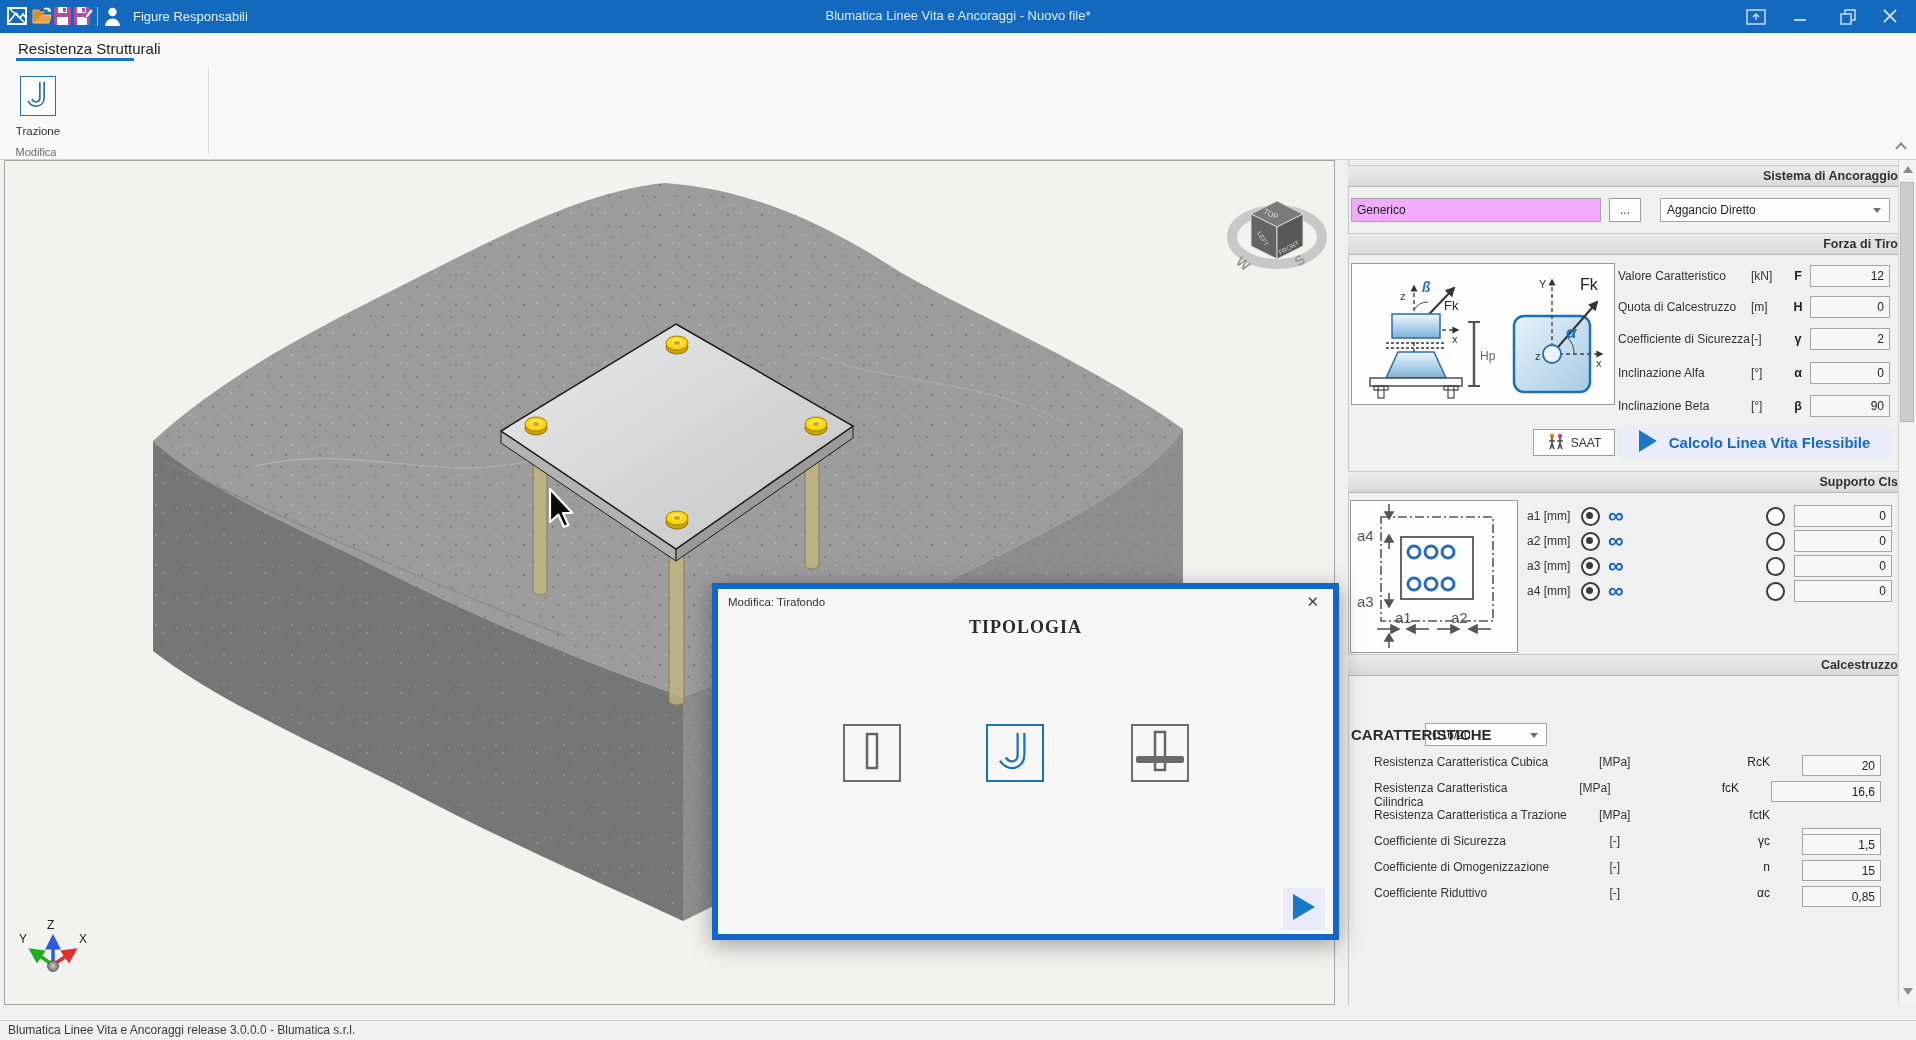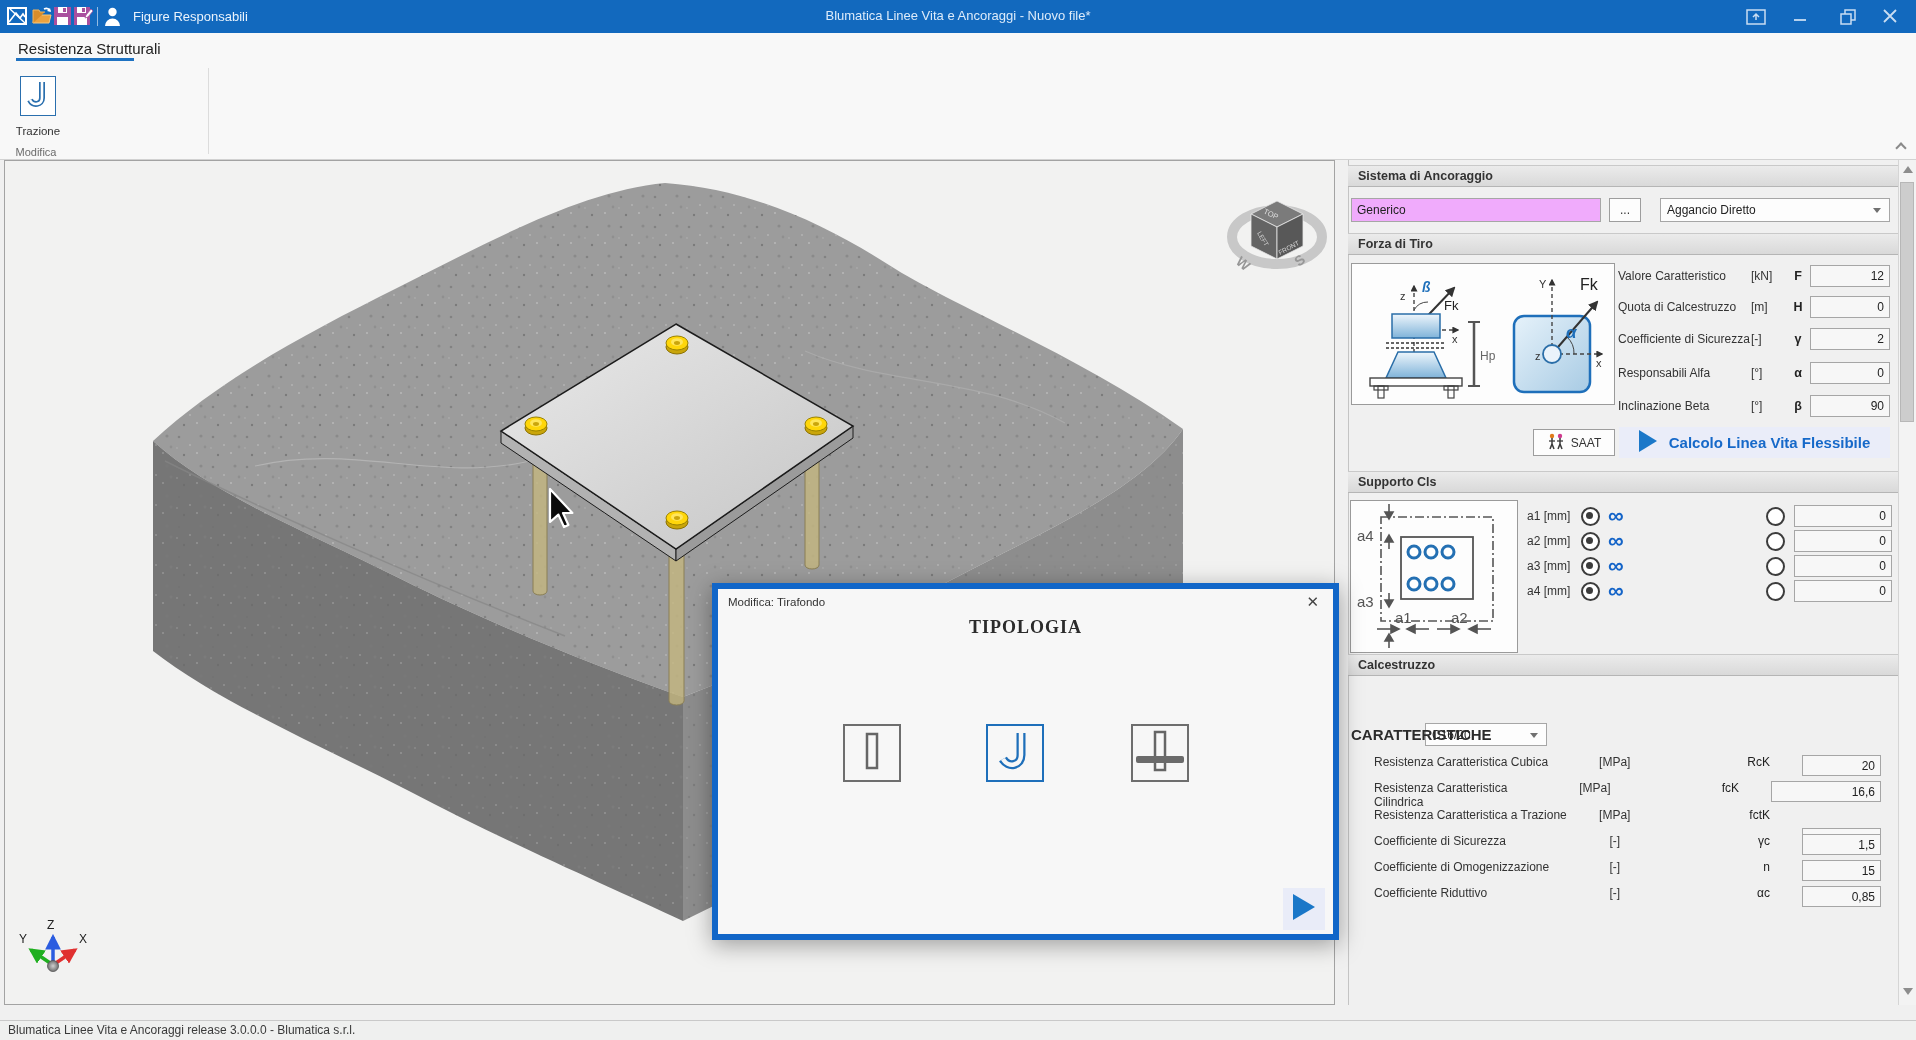--- a/index.html
+++ b/index.html
@@ -27,21 +27,21 @@
   .chev:before{content:"";position:absolute;left:1px;top:3px;width:6px;height:6px;
                border-left:2px solid #8a8a8a;border-top:2px solid #8a8a8a;transform:rotate(45deg);}
 
   
   .viewport{left:4px;top:160px;width:1331px;height:845px;background:#f2f2f1;border:1px solid #a3a3a3;}
 
   
   .panel{left:1348px;top:160px;width:550px;height:845px;background:#f0f0f0;border-left:1px solid #c4c4c4;}
   .hdr{left:1348px;width:550px;height:22px;background:linear-gradient(#ebebeb,#d9d9d9);
        border-top:1px solid #c9c9c9;border-bottom:1px solid #b5b5b5;
-       font-size:12.5px;font-weight:bold;color:#333;line-height:21px;padding-left:10px;}
+       font-size:12.5px;font-weight:bold;color:#333;line-height:21px;padding-left:10px;text-align:right;}
   .tinput{border:1px solid #a6a6a6;background:#f0abfc;font-family:"Liberation Sans",sans-serif;
           font-size:12px;color:#222;padding:0 5px;}
   .ninput{border:1px solid #a6a6a6;background:#f7f7f7;font-family:"Liberation Sans",sans-serif;
           font-size:12px;color:#222;text-align:right;padding:0 5px;}
   .btn{background:#fdfdfd;border:1px solid #9d9d9d;font-size:12px;color:#333;
        display:flex;align-items:center;justify-content:center;cursor:pointer;}
   .combo{background:#fdfdfd;border:1px solid #a6a6a6;font-size:12px;color:#222;
          display:flex;align-items:center;padding-left:6px;cursor:pointer;position:relative;}
   .combo:after{content:"";position:absolute;right:8px;top:50%;margin-top:-2px;
                border-left:4px solid transparent;border-right:4px solid transparent;border-top:5px solid #707070;}
@@ -341,21 +341,21 @@
   <span class="sym">H</span>
   <input class="ninput" style="width: 68px; height: 20px;" readonly="" value="0">
 </div>
 <div class="abs frow" style="left:1618px;top:327px;width:272px;">
   <span class="lbl">Coefficiente di Sicurezza</span>
   <span class="unit">[-]</span>
   <span class="sym">γ</span>
   <input class="ninput" style="width: 68px; height: 20px;" readonly="" value="2">
 </div>
 <div class="abs frow" style="left:1618px;top:361px;width:272px;">
-  <span class="lbl">Responsabili Alfa</span>
+  <span class="lbl">Inclinazione Alfa</span>
   <span class="unit">[°]</span>
   <span class="sym">α</span>
   <input class="ninput" style="width: 68px; height: 20px;" readonly="" value="0">
 </div>
 <div class="abs frow" style="left:1618px;top:394px;width:272px;">
   <span class="lbl">Inclinazione Beta</span>
   <span class="unit">[°]</span>
   <span class="sym">β</span>
   <input class="ninput" style="width: 68px; height: 20px;" readonly="" value="90">
 </div>

